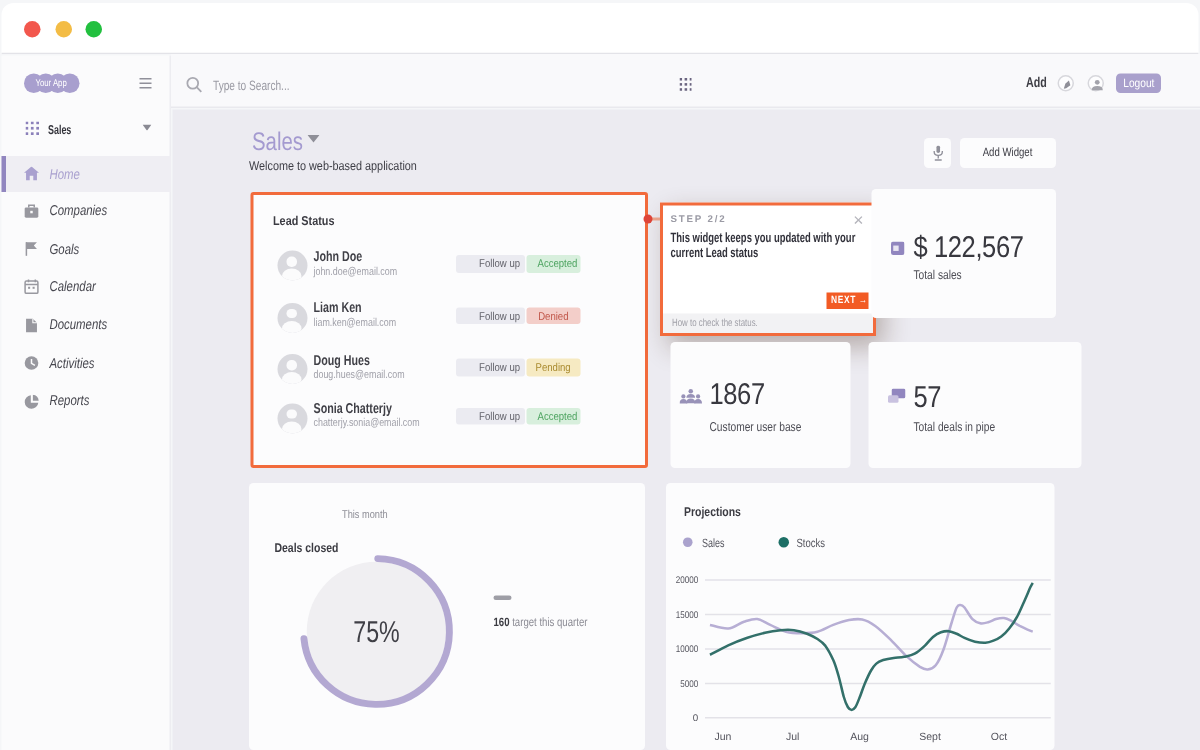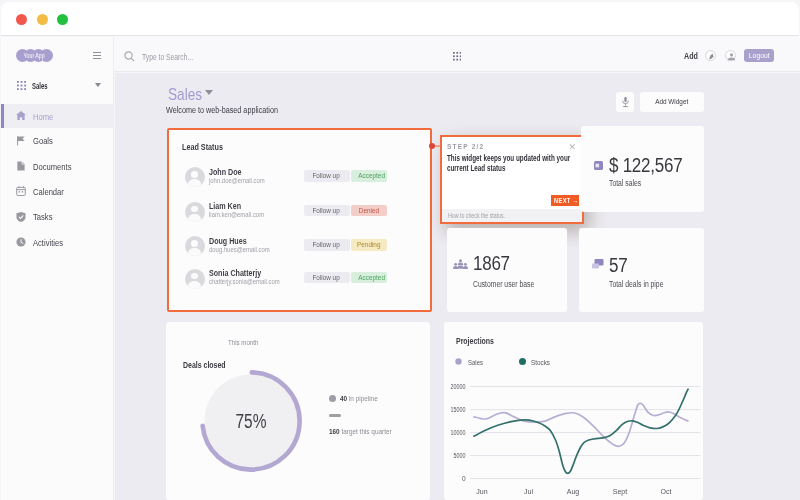--- a/index.html
+++ b/index.html
@@ -15,21 +15,21 @@
   
   .sidebar { left:1px; top:37px; width:113px; height:463px; background:#fbfbfc; border-right:1px solid #ededf1; }
   .logo { position:absolute; left:14.5px; top:12px; width:37.5px; height:13px; }
   .logo .c { position:absolute; background:#a89fce; border-radius:50%; }
   .logo .txt { position:absolute; left:0; top:3px; width:37.5px; text-align:center; font-size:6.5px; color:#fff; }
   .burger { position:absolute; left:92px; top:15px; width:8px; height:7px; }
   .burger div { height:1.2px; background:#90909a; margin-bottom:1.6px; }
   .salesrow { position:absolute; left:0; top:42px; width:113px; height:14px; }
   .salesrow .txt { position:absolute; left:31px; top:1.5px; font-size:8.5px; font-weight:bold; color:#33333b; }
   .menu { position:absolute; left:0; top:67px; width:113px; }
-  .mi { position:relative; height:25.4px; display:flex; align-items:center; }
+  .mi { position:relative; height:25.4px; display:flex; align-items:center;font-style:italic; }
   .mi .ic { position:absolute; left:15px; width:10px; height:10px; }
   .mi .t { position:absolute; left:32px; font-size:9.5px; color:#46464e; }
   .mi.active { background:#efeef3; border-left:3px solid #9186bf; height:24px; }
   .mi.active .t { color:#a9a0cf; left:29px; }
   .mi.active .ic { left:12px; }
   .sx { display:inline-block; transform:scaleX(0.78); transform-origin:0 50%; white-space:nowrap; }
 
   
   .topbar { left:114px; top:36px; width:686px; height:36px; background:#f9f9fb; border-bottom:1px solid #e9e9ee; }
   .search-ph { position:absolute; left:142px; top:52px; font-size:9px; color:#9a9aa3; }
@@ -51,21 +51,21 @@
   
   .lead { left:166.5px; top:127.5px; width:265px; height:184px; border:2px solid #f26b3c; border-radius:2px; background:#fcfcfd;}
   .lead h3 { font-size:8.5px; color:#3b3b42; font-weight:bold; position:absolute; left:13px; top:12px; }
   .lrow { position:absolute; left:16px; width:233px; height:24px; }
   .avatar { position:absolute; left:0; top:0; width:20px; height:20px; background:#d9d9de; border-radius:50%; overflow:hidden; }
   .avatar:before { content:""; position:absolute; left:6.7px; top:4.2px; width:6.6px; height:6.6px; background:#fbfbfc; border-radius:50%; }
   .avatar:after { content:""; position:absolute; left:3.4px; top:12.2px; width:13.2px; height:10px; background:#fbfbfc; border-radius:50%; }
   .lname { position:absolute; left:24px; top:-1.5px; font-size:9.5px; font-weight:bold; color:#3f3f46; white-space:nowrap; }
   .lmail { position:absolute; left:24px; top:8.8px; font-size:7.5px; color:#a0a0a9; white-space:nowrap; }
   .fup { position:absolute; left:119px; top:3px; width:46px; height:11.5px; background:#ebebf1; border-radius:2px;
-         font-size:7.5px; color:#63636b; text-align:center; line-height:11.5px; }
+         font-size:7.5px; color:#63636b; text-align:right; line-height:11.5px; }
   .badge { position:absolute; left:166px; top:3px; width:36.5px; height:11.5px; border-radius:2px;
            font-size:7.5px; text-align:center; line-height:11.5px; }
   .b-acc { background:#d8efdd; color:#4ca35f;text-align:right; }
   .b-den { background:#f3cec9; color:#c05649; }
   .b-pen { background:#f6eac2; color:#a98a2e; }
 
   
   .pop { left:440px; top:134.5px; width:144px; height:89px; border:2px solid #f26b3c; background:#fff;
          box-shadow:5px 7px 16px rgba(70,45,25,0.32); }
   .pop .step { position:absolute; left:5px; top:6.5px; font-size:6.5px; font-weight:bold; letter-spacing:1.2px; color:#9b9ba5; }
@@ -138,54 +138,62 @@
     </div>
     <div class="menu" id="menu">
       <div class="mi active">
         <svg class="ic" viewBox="0 0 11 11">
           <path d="M5.5 0 L11 4.5 L9.5 4.5 L9.5 10 L6.8 10 L6.8 6.8 L4.2 6.8 L4.2 10 L1.5 10 L1.5 4.5 L0 4.5 Z" fill="#a9a0cf"></path>
         </svg>
         <div class="t"><span class="sx" style="transform:scaleX(0.8)">Home</span></div>
       </div>
       <div class="mi">
         <svg class="ic" viewBox="0 0 11 11">
+          <rect x="0.5" y="2.5" width="10" height="7.5" rx="1" fill="#98989f"></rect>
+          <path d="M3.5 2.5 V1 h4 v1.5" fill="none" stroke="#98989f" stroke-width="1.1"></path>
+          <rect x="4.6" y="5" width="1.8" height="1.8" fill="#fbfbfc"></rect>
+        </svg>
+        <div class="t"><span class="sx" style="transform:scaleX(0.8)">Companies</span></div>
+      </div>
+      <div class="mi">
+        <svg class="ic" viewBox="0 0 11 11">
           <path d="M1.5 0.5 h8 L7.2 3 L9.5 5.5 h-8 Z" fill="#98989f"></path>
           <rect x="1.2" y="0.5" width="1.1" height="10" fill="#98989f"></rect>
         </svg>
         <div class="t"><span class="sx" style="transform:scaleX(0.8)">Goals</span></div>
-      </div>
-      <div class="mi">
-        <svg class="ic" viewBox="0 0 11 11">
-          <path d="M1.5 0.5 h5 L9.5 3.5 V10.5 h-8 Z" fill="#98989f"></path>
-          <path d="M6.5 0.5 V3.5 h3" fill="none" stroke="#fbfbfc" stroke-width="0.8"></path>
-        </svg>
-        <div class="t"><span class="sx" style="transform:scaleX(0.8)">Documents</span></div>
       </div>
       <div class="mi">
         <svg class="ic" viewBox="0 0 11 11">
           <rect x="0.8" y="1.5" width="9.4" height="9" rx="1" fill="none" stroke="#98989f" stroke-width="1.1"></rect>
           <path d="M0.8 4 h9.4 M3.3 0.3 v2 M8.3 0.3 v2" stroke="#98989f" stroke-width="1.1"></path>
           <rect x="3" y="5.7" width="1.5" height="1.5" fill="#98989f"></rect>
           <rect x="6.3" y="5.7" width="1.5" height="1.5" fill="#98989f"></rect>
         </svg>
         <div class="t"><span class="sx" style="transform:scaleX(0.8)">Calendar</span></div>
       </div>
       <div class="mi">
         <svg class="ic" viewBox="0 0 11 11">
-          <path d="M5.5 0 L10.5 1.5 V5.5 Q10.5 9.5 5.5 11 Q0.5 9.5 0.5 5.5 V1.5 Z" fill="#98989f"></path>
-          <path d="M3.2 5.3 L5 7 L8 3.8" fill="none" stroke="#fbfbfc" stroke-width="1.2"></path>
-        </svg>
-        <div class="t"><span class="sx" style="transform:scaleX(0.8)">Tasks</span></div>
+          <path d="M1.5 0.5 h5 L9.5 3.5 V10.5 h-8 Z" fill="#98989f"></path>
+          <path d="M6.5 0.5 V3.5 h3" fill="none" stroke="#fbfbfc" stroke-width="0.8"></path>
+        </svg>
+        <div class="t"><span class="sx" style="transform:scaleX(0.8)">Documents</span></div>
       </div>
       <div class="mi">
         <svg class="ic" viewBox="0 0 11 11">
           <circle cx="5.5" cy="5.5" r="5" fill="#98989f"></circle>
           <path d="M5.5 2.5 V5.8 L8 7.2" fill="none" stroke="#fbfbfc" stroke-width="1.1"></path>
         </svg>
         <div class="t"><span class="sx" style="transform:scaleX(0.8)">Activities</span></div>
+      </div>
+      <div class="mi">
+        <svg class="ic" viewBox="0 0 11 11">
+          <path d="M5 0.5 A5 5 0 1 0 10.5 6 L5 6 Z" fill="#98989f"></path>
+          <path d="M6.5 0.2 A5 5 0 0 1 10.8 4.5 L6.5 4.5 Z" fill="#98989f"></path>
+        </svg>
+        <div class="t"><span class="sx" style="transform:scaleX(0.8)">Reports</span></div>
       </div>
     </div>
   </div>
 
   <div class="abs topbar"></div>
   <svg class="abs" style="left:124px;top:51px" width="11" height="11" viewBox="0 0 11 11">
     <circle cx="4.5" cy="4.5" r="3.6" fill="none" stroke="#a9a9b1" stroke-width="1.2"></circle>
     <line x1="7.3" y1="7.3" x2="10.2" y2="10.2" stroke="#a9a9b1" stroke-width="1.2"></line>
   </svg>
   <div class="abs search-ph"><span class="sx" style="transform:scaleX(0.75)">Type to Search...</span></div>
@@ -291,42 +299,38 @@
         <circle cx="2.6" cy="5.3" r="1.4"></circle>
         <path d="M0 10 Q0 7 2.6 7 Q5.2 7 5.2 10 Z"></path>
         <circle cx="12.4" cy="5.3" r="1.4"></circle>
         <path d="M9.8 10 Q9.8 7 12.4 7 Q15 7 15 10 Z"></path>
         <path d="M4.4 9.8 Q4.4 6.6 7.5 6.6 Q10.6 6.6 10.6 9.8 Z"></path>
       </g>
     </svg>
     <div class="num" style="left:26px;top:24.5px">1867</div>
     <div class="lbl" style="left:26px;top:51px">Customer user base</div>
   </div>
-  <div class="card stat" style="left:579px;top:227.5px;width:125px;height:84.5px">
+  <div class="card stat" style="left:579px;top:227.5px;width:142px;height:84.5px">
     <svg width="12" height="11" viewBox="0 0 12 11" style="position:absolute;left:13px;top:31px">
       <rect x="2.5" y="0" width="9" height="6.5" rx="1" fill="#9186bf"></rect>
       <rect x="0" y="4.5" width="7" height="5" rx="1" fill="#c9c2e0"></rect>
     </svg>
     <div class="num" style="left:29.5px;top:26px">57</div>
     <div class="lbl" style="left:30px;top:51px">Total deals in pipe</div>
   </div>
 
   <div class="card deals">
     <div class="ttl"><span class="sx" style="transform:scaleX(0.82)">Deals closed</span></div>
     <div class="sub"><span class="sx" style="transform:scaleX(0.82)">This month</span></div>
     <svg width="110" height="110" viewBox="0 0 110 110" style="position:absolute;left:30px;top:44.3px">
       <circle cx="55" cy="55" r="46.5" fill="#f0eff2"></circle>
       <circle cx="55" cy="55" r="48.6" fill="none" stroke="#b3a8d2" stroke-width="4.6" stroke-dasharray="223 305" stroke-linecap="round" transform="rotate(-89 55 55)"></circle>
       <text x="55" y="62" text-anchor="middle" font-size="20" fill="#3f3f46" textLength="31" lengthAdjust="spacingAndGlyphs">75%</text>
     </svg>
     <div class="legend">
-      <div class="legrow">
-        <div class="ldot" style="background:#9e9ea6"></div>
-        <div class="ltxt"><b>40</b> in pipeline</div>
-      </div>
       <div class="legrow" style="height:16px">
         <div style="position:absolute;left:0;top:5px;width:12px;height:3px;border-radius:2px;background:#9e9ea6"></div>
       </div>
       <div class="legrow">
         <div class="ltxt" style="left:0"><b>160</b> target this quarter</div>
       </div>
     </div>
   </div>
 
   <div class="card proj">

